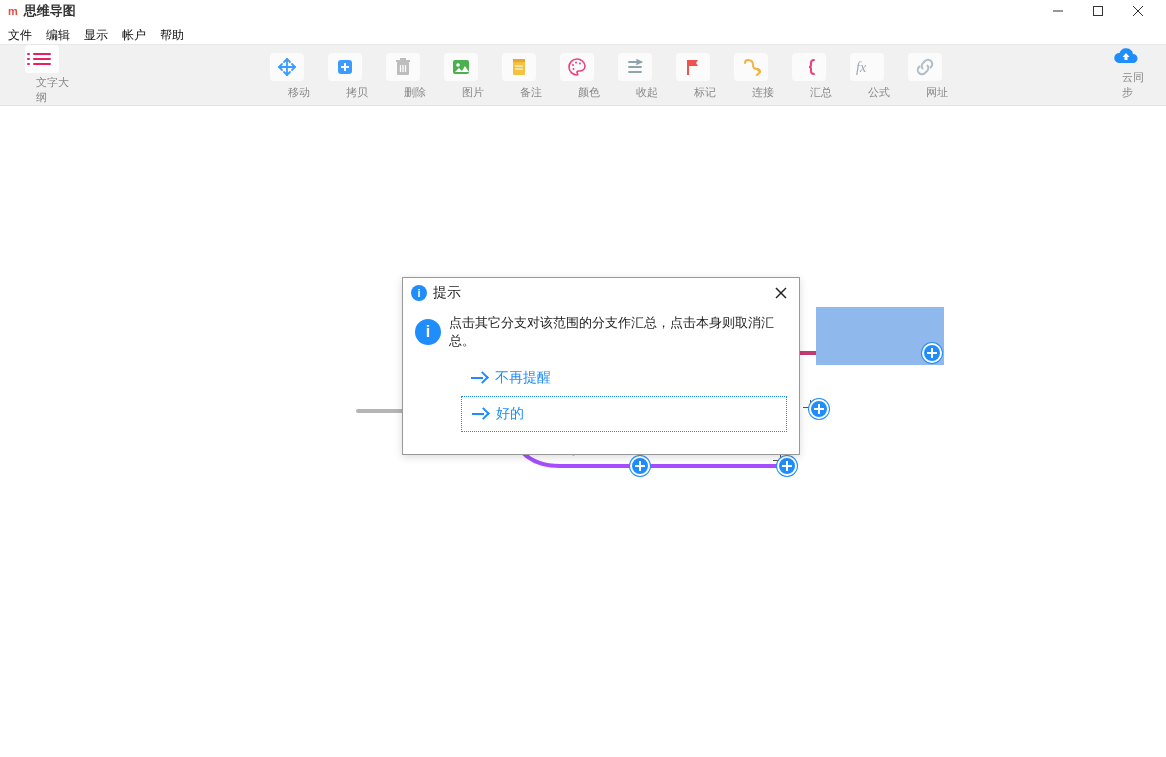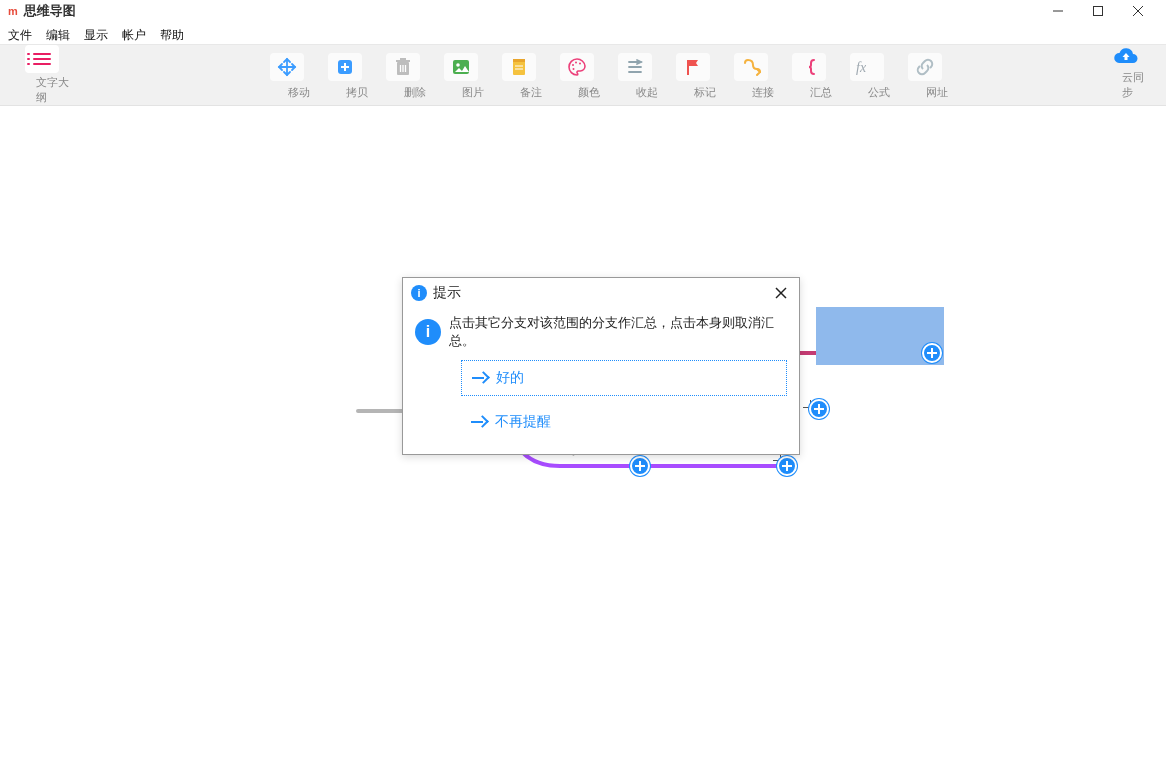--- a/index.html
+++ b/index.html
@@ -453,24 +453,24 @@
             <line x1="1" y1="1" x2="11" y2="11" stroke="#222" stroke-width="1.5"></line>
             <line x1="11" y1="1" x2="1" y2="11" stroke="#222" stroke-width="1.5"></line>
           </svg>
       </div>
     </div>
     <div class="dialog-body">
       <div class="dlg-row1">
         <div class="info-ico-lg">i</div>
         <div class="dlg-msg">点击其它分支对该范围的分支作汇总，点击本身则取消汇总。</div>
       </div>
+      <div class="dlg-action">
+        <span class="arrow-ico"></span>
+        <span>不再提醒</span>
+      </div>
       <div class="dlg-action primary">
         <span class="arrow-ico"></span>
         <span>好的</span>
       </div>
-      <div class="dlg-action">
-        <span class="arrow-ico"></span>
-        <span>不再提醒</span>
-      </div>
     </div>
   </div>
 
 </div>
 
 </body></html>

